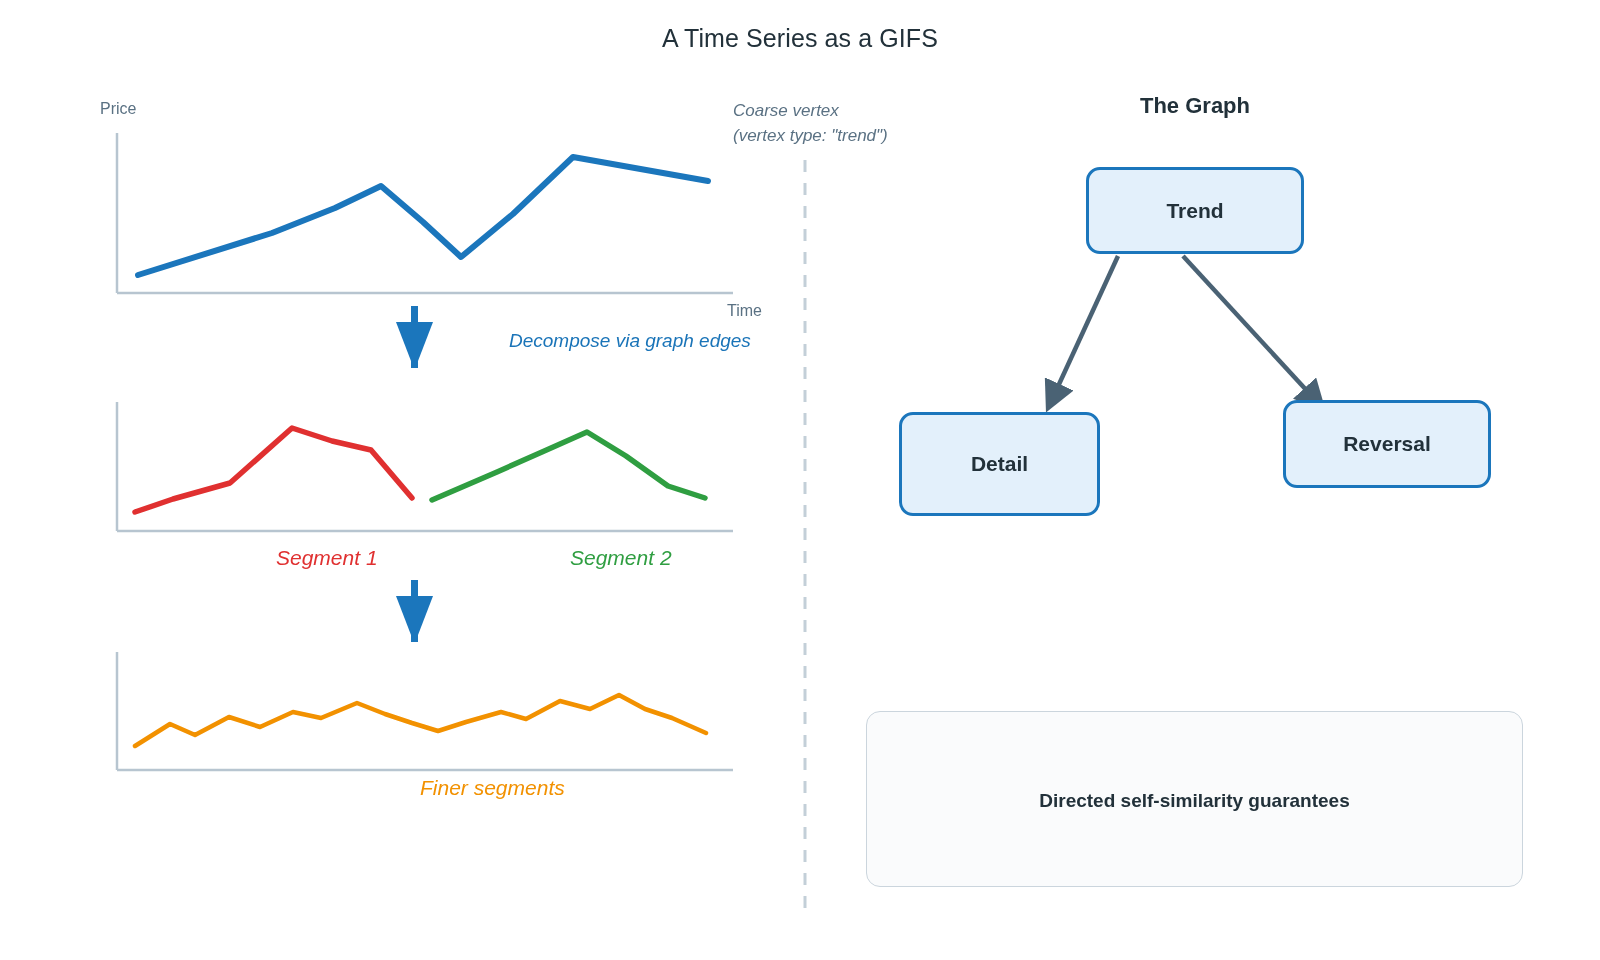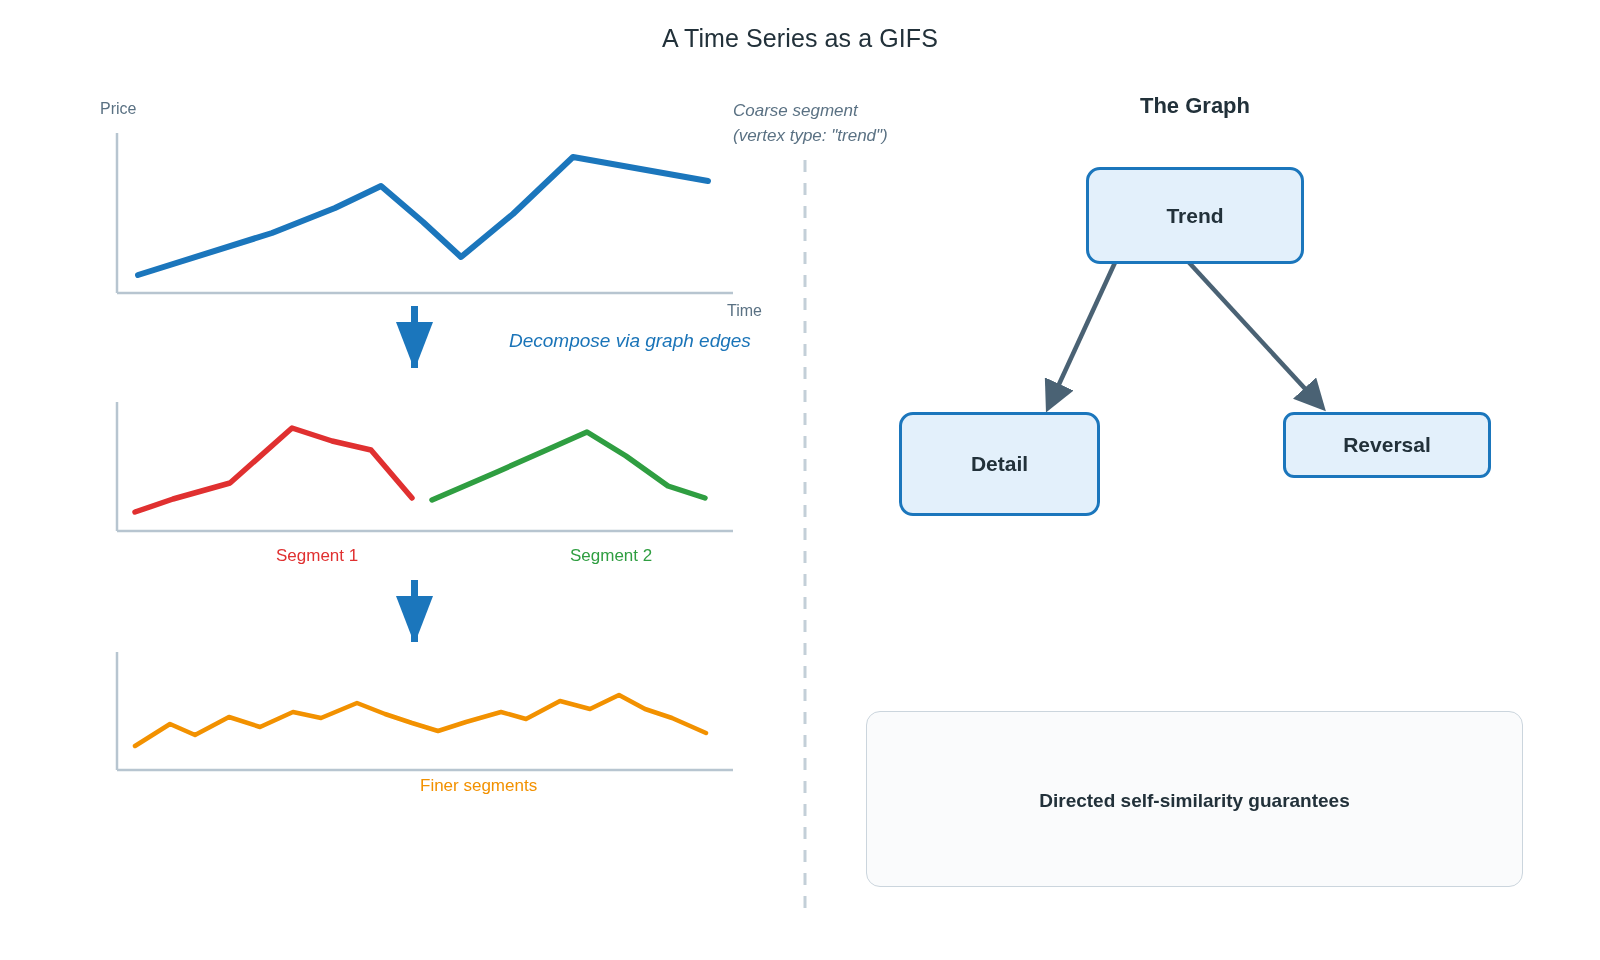--- a/index.html
+++ b/index.html
@@ -46,22 +46,23 @@
     font-style: italic;
     line-height: 25px;
     white-space: nowrap;
   }
   .blue-note {
     font-size: 19px;
     color: #1a74b8;
     white-space: nowrap;
   }
   .seg-caption {
-    font-size: 17px;
-    white-space: nowrap;
+    font-size: 21px;
+    white-space: nowrap;
+    font-style: italic;
   }
   .seg1 { color: #e03030; }
   .seg2 { color: #2f9e41; }
   .segf { color: #f29100; }
 
   
   #graph-title {
     left: 1010px; top: 93px;
     width: 370px;
     text-align: center;
@@ -74,23 +75,23 @@
     background: #e3f0fb;
     border: 3px solid #1b76bc;
     border-radius: 14px;
     display: flex;
     align-items: center;
     justify-content: center;
     font-size: 21px;
     font-weight: bold;
     color: #22313a;
   }
-  #node-trend   { left: 1086px; top: 167px; width: 218px; height: 97px; text-align: right; }
+  #node-trend   { left: 1086px; top: 167px; width: 218px; height: 87px; text-align: right; }
   #node-detail  { left: 899px;  top: 412px; width: 201px; height: 104px; }
-  #node-reversal{ left: 1283px; top: 412px; width: 208px; height: 66px; border-radius: 11px; }
+  #node-reversal{ left: 1283px; top: 400px; width: 208px; height: 88px; }
 
   #mapping-note {
     left: 1010px; top: 564px;
     width: 372px;
     text-align: center;
     font-size: 19px;
     line-height: 35px;
     color: #5a7183;
   }
 
@@ -123,21 +124,21 @@
 </head>
 <body>
 
 <div id="stage">
 
   <div class="abs" id="page-title">A Time Series as a GIFS</div>
 
   <div class="abs axis-label" style="left:100px; top:100px;">Price</div>
 
   <div class="abs note-italic" style="left:733px; top:98px;">
-    <div>Coarse segment</div>
+    <div>Coarse vertex</div>
     <div>(vertex type: "trend")</div>
   </div>
 
   <svg class="abs" style="left:105px; top:125px;" width="650" height="185">
 
     <line x1="12" y1="8" x2="12" y2="168" stroke="#b7c5d0" stroke-width="2.5"></line>
     <line x1="12" y1="168" x2="628" y2="168" stroke="#b7c5d0" stroke-width="2.5"></line>
 
     <polyline points="33,150 167,108 230,83 276,61 318,97 356,132 408,89 468,32 603,56" fill="none" stroke="#1b76bc" stroke-width="6" stroke-linejoin="round" stroke-linecap="round"></polyline>
   </svg>

